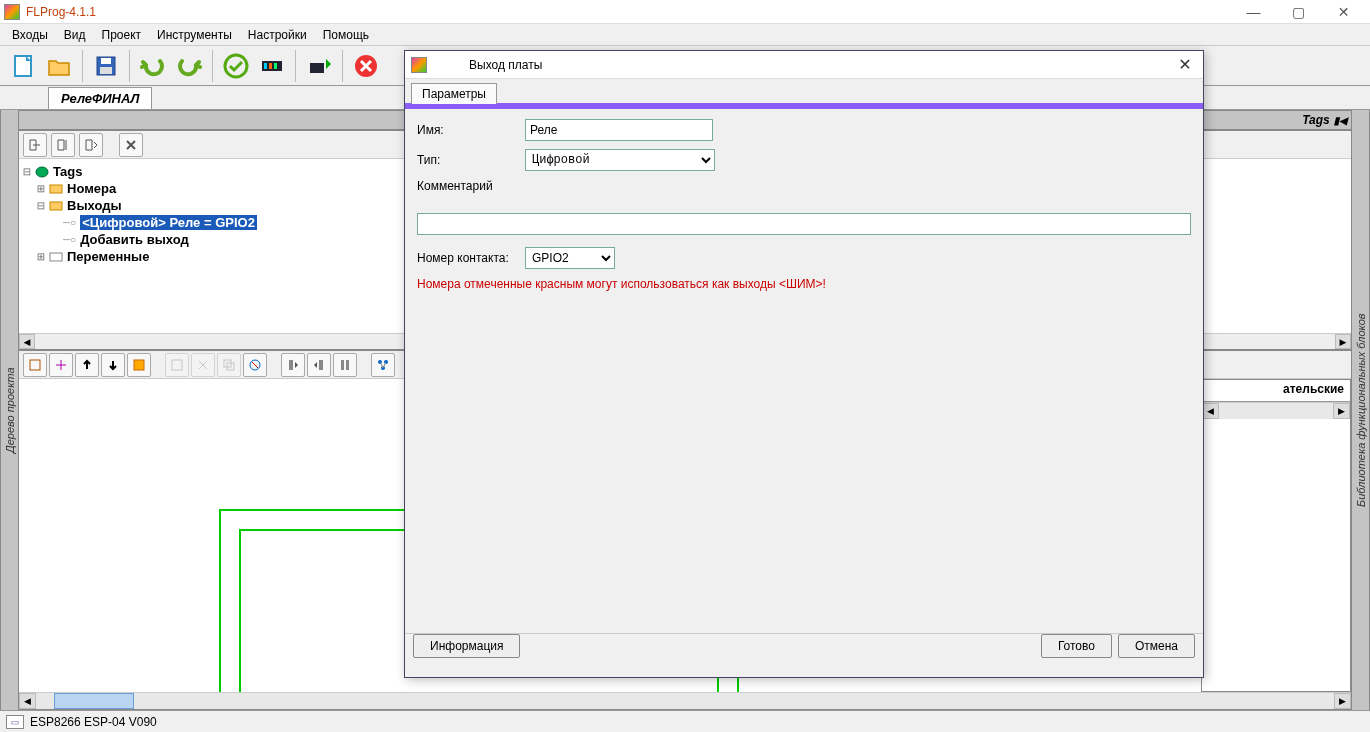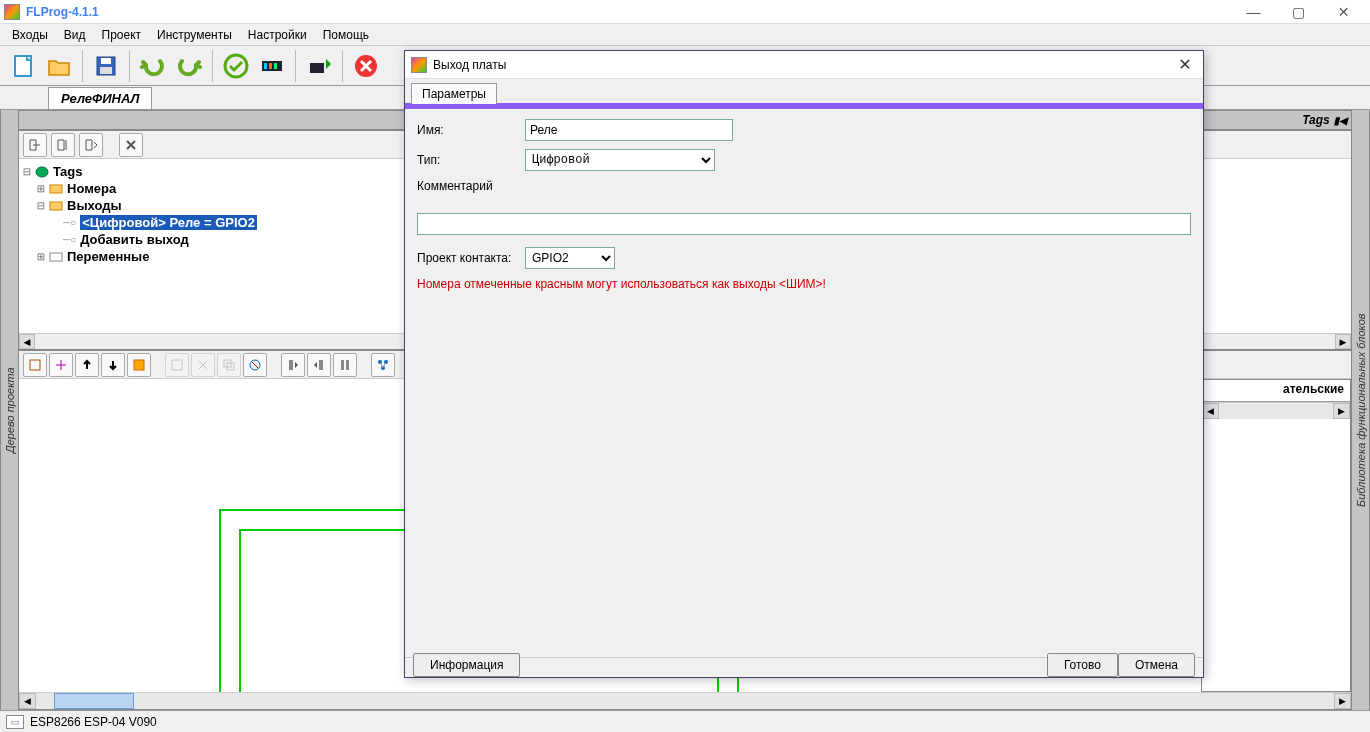--- a/index.html
+++ b/index.html
@@ -1,21 +1,21 @@
 <!DOCTYPE html>
 <html><head>
 <meta charset="utf-8">
 <style>
 * { box-sizing: border-box; margin: 0; padding: 0; }
 body { font-family: Tahoma, Arial, sans-serif; font-size: 12px; background: #fff; width: 1370px; height: 732px; overflow: hidden; position: relative; }
 
 
 .titlebar { height: 24px; background: #fff; display: flex; align-items: center; padding: 0 4px; border-bottom: 1px solid #ddd; }
 .titlebar-icon { width: 16px; height: 16px; margin-right: 6px; background: linear-gradient(135deg,#d4a,#f90,#3c3); border: 1px solid #888; }
-.titlebar-text { flex: 1; font-size: 12px; color: #3b82f6; font-weight: bold; }
+.titlebar-text { flex: 1; font-size: 12px; color: #c2410c; }
 .titlebar-btns { display: flex; gap: 0; }
 .titlebar-btn { width: 45px; height: 22px; display: flex; align-items: center; justify-content: center; font-size: 14px; color: #555; }
 
 
 .menubar { height: 22px; background: #f0f0f0; display: flex; align-items: center; padding: 0 4px; border-bottom: 1px solid #ccc; }
 .menu-item { padding: 2px 8px; font-size: 12px; color: #000; }
 
 
 .toolbar { height: 40px; background: #f0f0f0; display: flex; align-items: center; padding: 2px 6px; gap: 2px; border-bottom: 1px solid #999; }
 .tb-btn { width: 34px; height: 34px; display: flex; align-items: center; justify-content: center; border: 1px solid transparent; border-radius: 3px; }
@@ -77,35 +77,35 @@
 .rect-inner { position: absolute; left: 220px; top: 150px; width: 480px; height: 280px; border: 2px solid #0c0; }
 
 
 .statusbar { height: 22px; background: #f0f0f0; border-top: 1px solid #999; display: flex; align-items: center; padding: 0 6px; font-size: 12px; }
 .status-icon { width: 18px; height: 14px; border: 1px solid #888; background: #fff; margin-right: 6px; display: flex; align-items: center; justify-content: center; font-size: 9px; color: #66a; }
 
 
 .dialog { position: absolute; left: 404px; top: 50px; width: 800px; height: 628px; background: #f0f0f0; border: 1px solid #446; box-shadow: 2px 2px 10px rgba(0,0,0,.25); display: flex; flex-direction: column; }
 .dlg-title { height: 28px; background: #fff; display: flex; align-items: center; padding: 0 6px; border-bottom: 1px solid #ddd; }
 .dlg-title-icon { width: 16px; height: 16px; margin-right: 6px; background: linear-gradient(135deg,#d4a,#f90,#3c3); border: 1px solid #888; }
-.dlg-title-text { flex: 1; font-size: 12px; }
+.dlg-title-text { flex: 1; font-size: 12px; margin-left: 36px; }
 .dlg-close { width: 24px; height: 24px; display: flex; align-items: center; justify-content: center; font-size: 16px; color: #333; }
 .dlg-tabs { height: 24px; background: #f0f0f0; display: flex; align-items: flex-end; padding-left: 6px; }
 .dlg-tab { background: #f0f0f0; border: 1px solid #999; border-bottom: none; padding: 3px 10px; font-size: 12px; position: relative; top: 1px; background: #fafafa; }
 .dlg-body { flex: 1; background: #f0f0f0; border-top: 6px solid #8b5cf6; padding: 10px 12px; }
 .form-row { display: flex; align-items: center; margin-bottom: 8px; gap: 8px; }
 .form-label { width: 100px; font-size: 12px; }
 .form-input { height: 22px; border: 1px solid #7a9; padding: 0 4px; font-size: 12px; background: #fff; }
-.form-input.name { width: 208px; }
+.form-input.name { width: 188px; }
 .form-select { height: 22px; border: 1px solid #7a9; font-size: 12px; background: #fff; padding: 0 2px; }
 .form-select.type { width: 190px; font-family: Liberation Mono, monospace; }
 .form-select.contact { width: 90px; }
 .form-textarea { width: 100%; height: 22px; border: 1px solid #7a9; background: #fff; }
 .warning-text { color: #c00; font-size: 12px; margin-top: 8px; }
-.dlg-buttons { height: 20px; border-top: 1px solid #ccc; display: flex; align-items: flex-end; padding: 0 8px; }
+.dlg-buttons { height: 44px; border-top: 1px solid #ccc; display: flex; align-items: flex-start; padding: 0 8px; gap: 6px; }
 .dlg-btn { height: 24px; padding: 0 16px; border: 1px solid #888; background: #eee; font-size: 12px; border-radius: 2px; }
 .dlg-buttons .spacer { flex: 1; }
 
 
 svg { display: block; }
 </style>
 </head>
 <body>
 
 <div class="titlebar">
@@ -416,21 +416,21 @@
     </div>
     <div class="form-row">
       <div class="form-label">Тип:</div>
       <select class="form-select type">
         <option>Цифровой</option>
       </select>
     </div>
     <div style="margin-bottom:20px;font-size:12px">Комментарий</div>
     <input class="form-textarea" value="" style="">
     <div class="form-row" style="margin-top:12px">
-      <div class="form-label">Проект контакта:</div>
+      <div class="form-label">Номер контакта:</div>
       <select class="form-select contact">
         <option>GPIO2</option>
       </select>
     </div>
     <div class="warning-text">Номера отмеченные красным могут использоваться как выходы &lt;ШИМ&gt;!</div>
   </div>
   <div class="dlg-buttons">
     <button class="dlg-btn">Информация</button>
     <div class="spacer"></div>
     <button class="dlg-btn">Готово</button>

